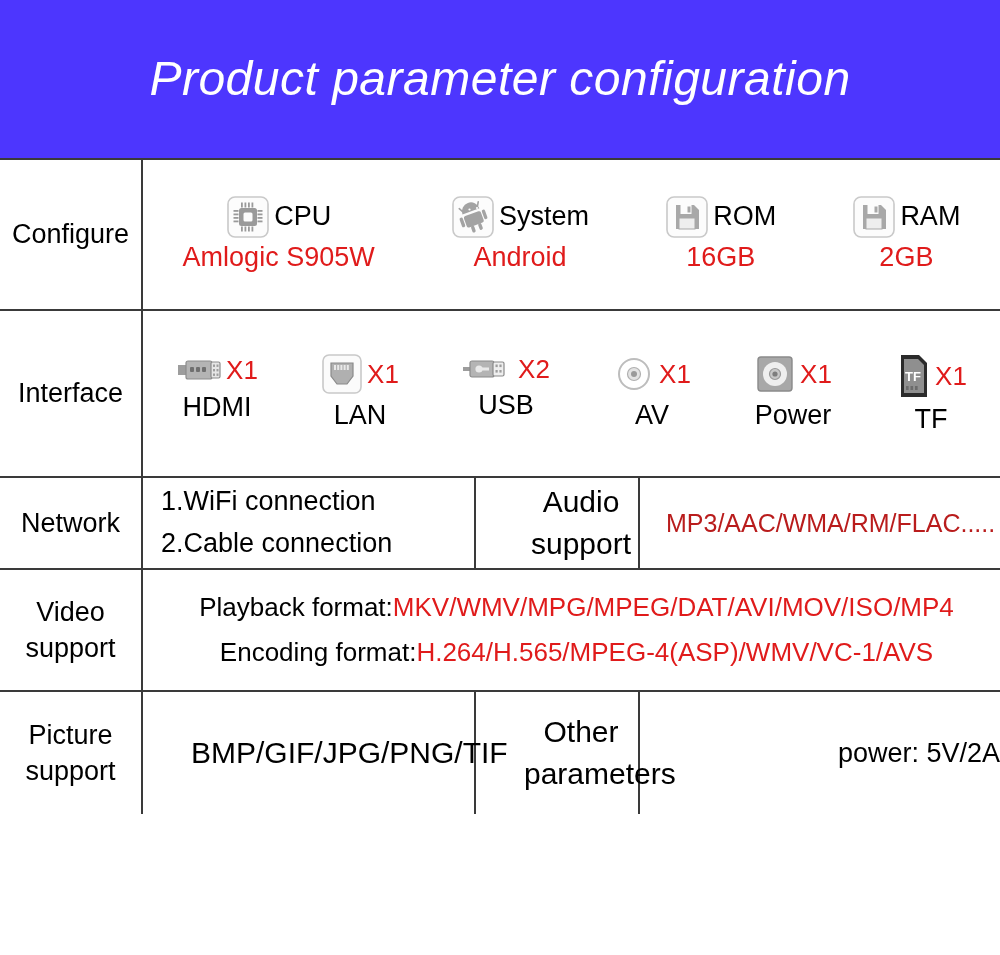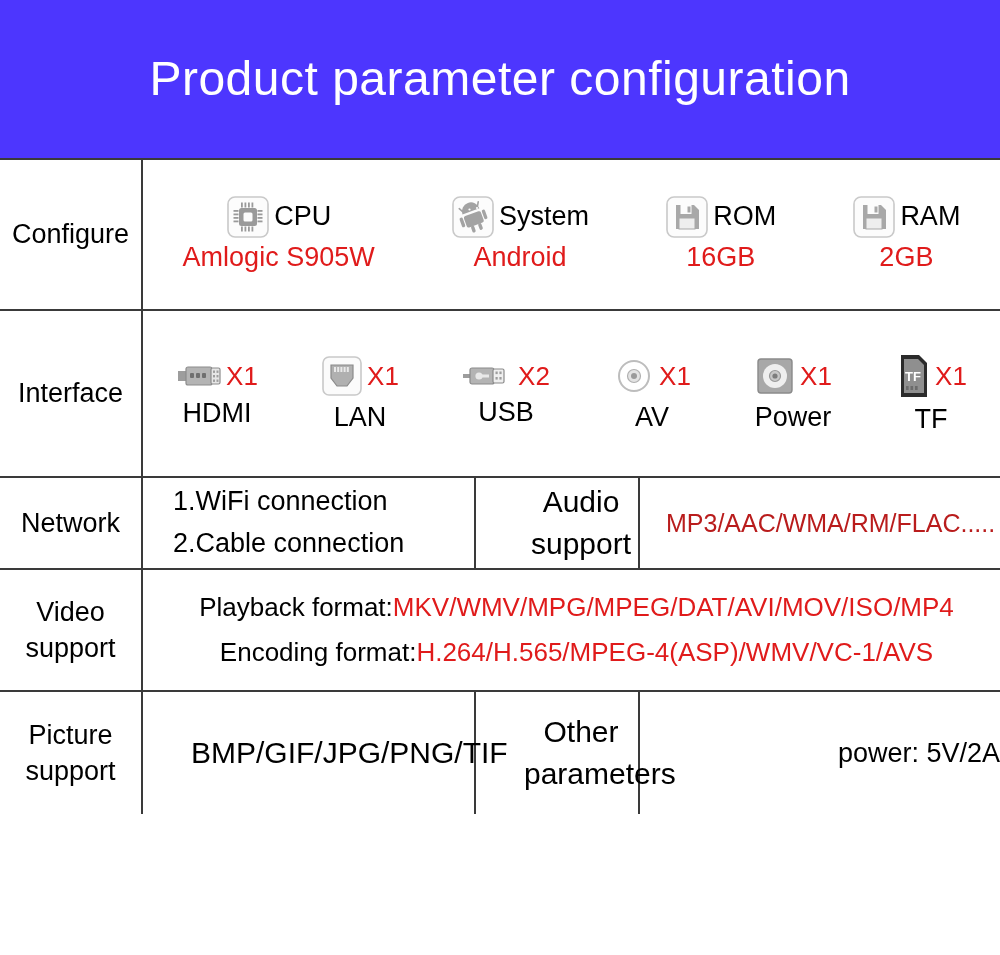--- a/index.html
+++ b/index.html
@@ -23,20 +23,21 @@
     box-sizing: border-box;
   }
 
   
   .banner {
     height: 158px;
     background: #4d36fe;
     display: flex;
     align-items: center;
     justify-content: center;
+    font-style: italic;
   }
   .banner-title {
     color: #ffffff;
     font-size: 48px;
     font-weight: 400;
     letter-spacing: 0.5px;
     line-height: 1;
     white-space: nowrap;
   }
 
@@ -64,21 +65,21 @@
 
   .rowlabel {
     font-size: 27px;
     line-height: 1.35;
     padding: 0 4px;
   }
 
   
   .icon-strip {
     display: flex;
-    align-items: center;
+    align-items: flex-start;
     justify-content: space-around;
     height: 100%;
     padding: 0 19px;
     box-sizing: border-box;
     gap: 35px;
   }
   .spec-item {
     display: flex;
     flex-direction: column;
     align-items: center;
@@ -129,21 +130,20 @@
   .res-top { font-size: 32px; }
   .res-4k { font-size: 44px; color: #e01b1b; font-weight: 700; margin-top: 2px; }
   .two-line { font-size: 30px; line-height: 1.5; }
   .red-big { font-size: 32px; color: #e01b1b; padding: 0 10px; text-align: left; }
 
   .list-left {
     font-size: 27px;
     line-height: 1.55;
     text-align: left;
     padding-left: 18px;
-    margin-left: 12px;
   }
   .red-mid {
     font-size: 25px;
     color: #b91c1c;
     text-align: left;
     padding-left: 26px;
     line-height: 1.3;
   }
   .fmt-wrap {
     text-align: center;

